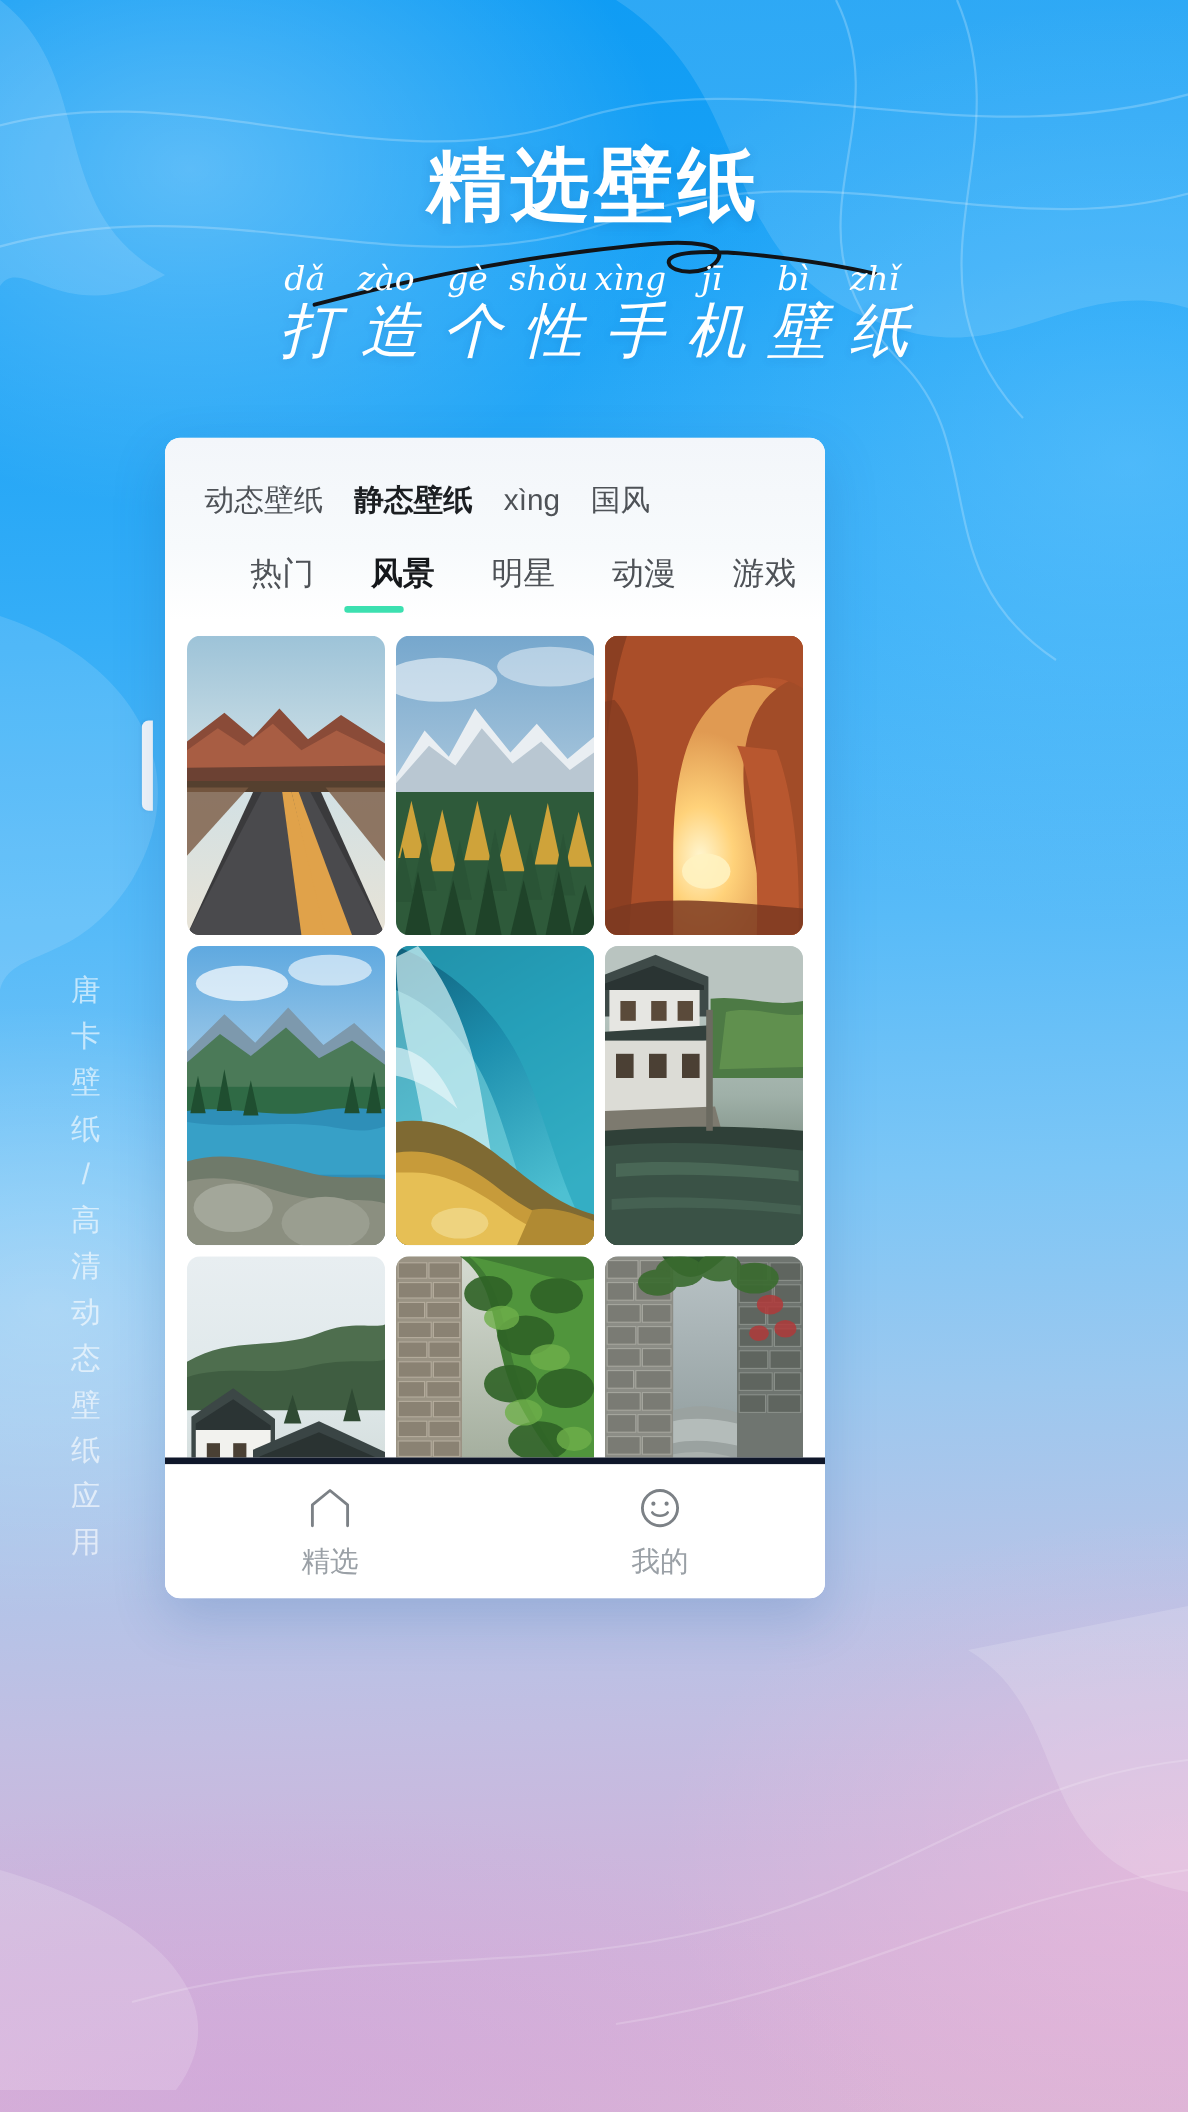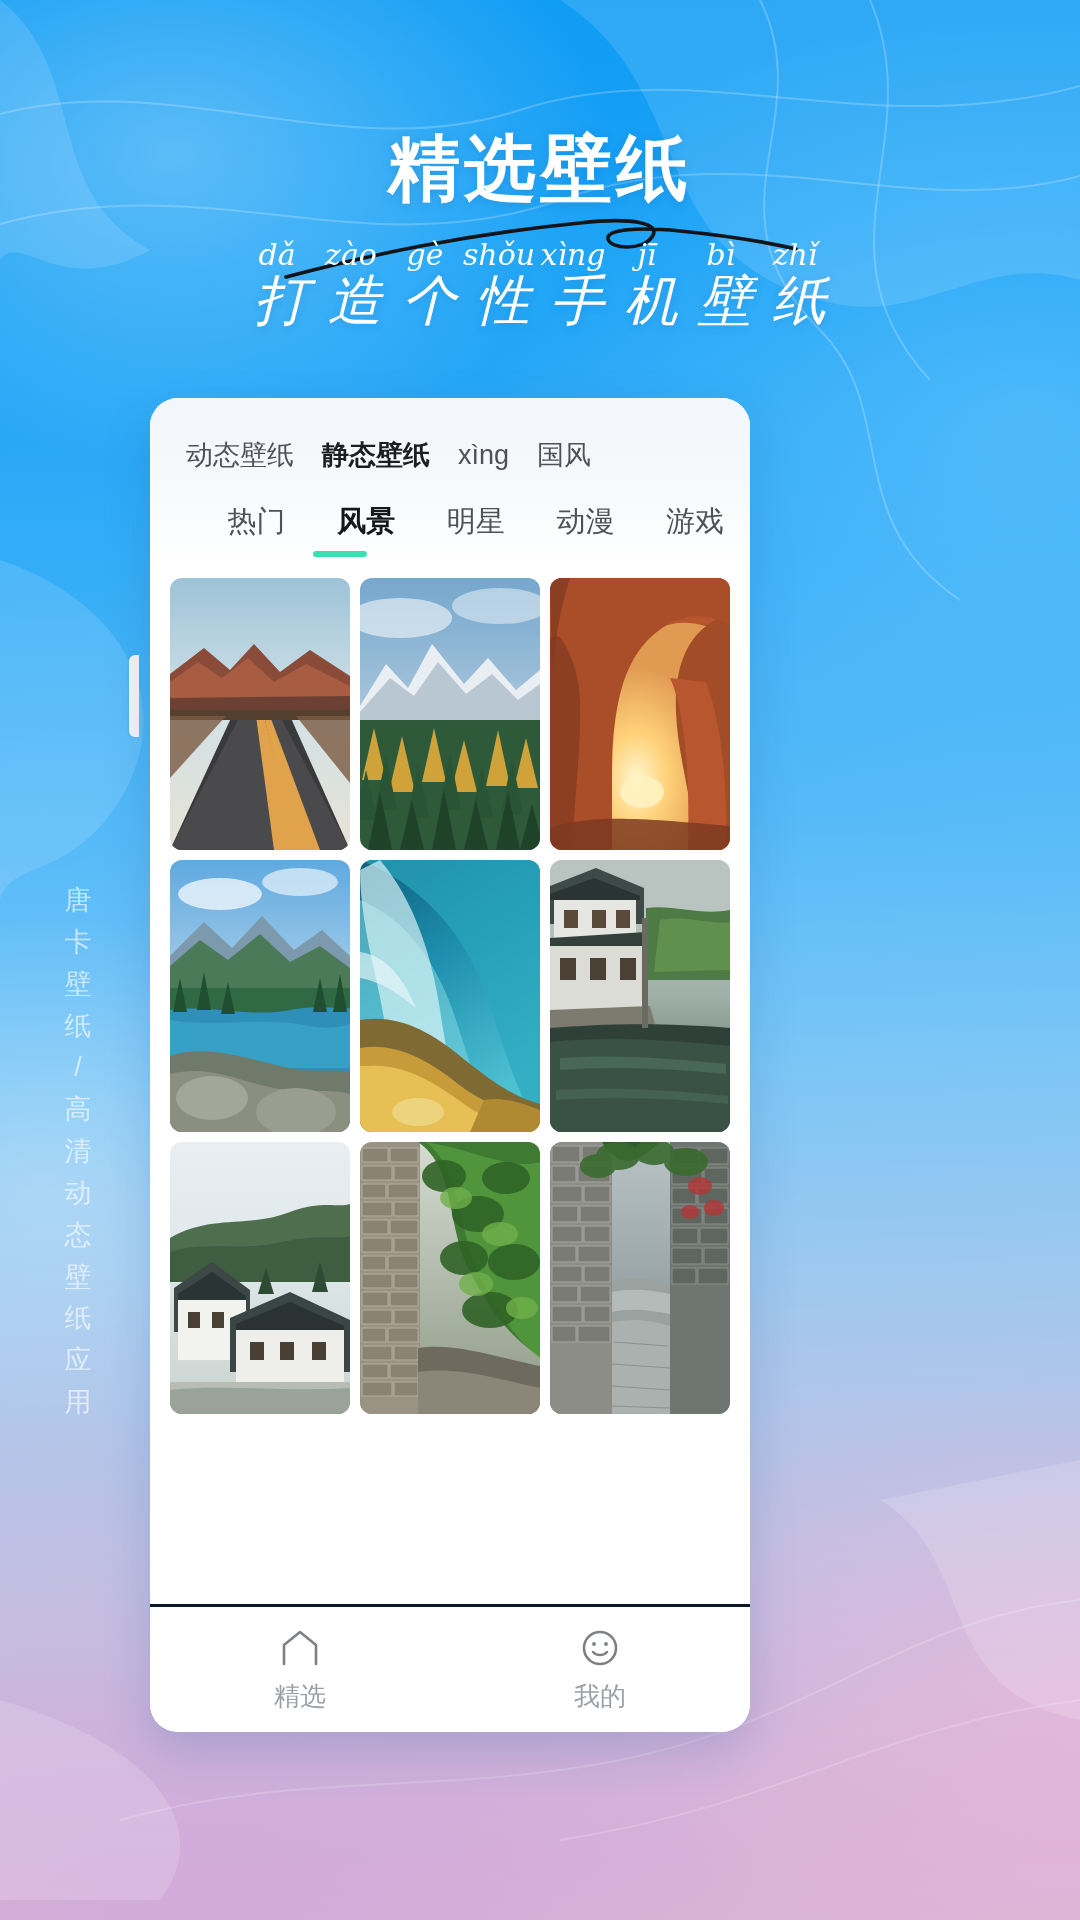--- a/index.html
+++ b/index.html
@@ -78,23 +78,23 @@
     width:46px;
     display:flex; flex-direction:column; align-items:center;
     color:rgba(255,255,255,.62);
     font-size:27px; line-height:1.55; letter-spacing:2px;
   }
   .sidetext i { font-style:normal; }
 
   
   .phone {
     position:absolute; left:150px; top:398px;
-    width:600px; height:1334px;
+    width:600px; height:1055px;
     background:#ffffff;
-    border-radius:28px;
+    border-radius:14px;
     box-shadow:0 18px 48px rgba(30,80,150,.20);
     overflow:hidden;
   }
   .phone-btn {
     position:absolute; left:129px; top:655px;
     width:10px; height:82px; border-radius:6px 0 0 6px;
     background:#f2f6fb;
     box-shadow:-1px 0 3px rgba(30,80,150,.12);
   }
 
@@ -130,21 +130,21 @@
   .grid {
     padding:14px 20px 0 20px;
     display:grid; grid-template-columns:repeat(3,1fr);
     gap:10px;
   }
   .cell { width:100%; height:272px; border-radius:12px; overflow:hidden; position:relative; }
   .cell svg { display:block; width:100%; height:100%; }
 
   .bottomnav {
     position:absolute; left:0; bottom:0; width:600px; height:128px;
-    background:#ffffff; border-top:3px solid #0f172a;
+    background:#ffffff; border-top:6px solid #0f172a;
     display:flex; align-items:center;
   }
   .nav { flex:1; text-align:center; }
   .nav .ico { height:46px; display:flex; align-items:center; justify-content:center; }
   .nav .lbl { margin-top:8px; font-size:26px; color:#9aa0a6; }
   .nav.active .lbl { color:#1c1f22; }
 </style>
 </head>
 <body>
 

